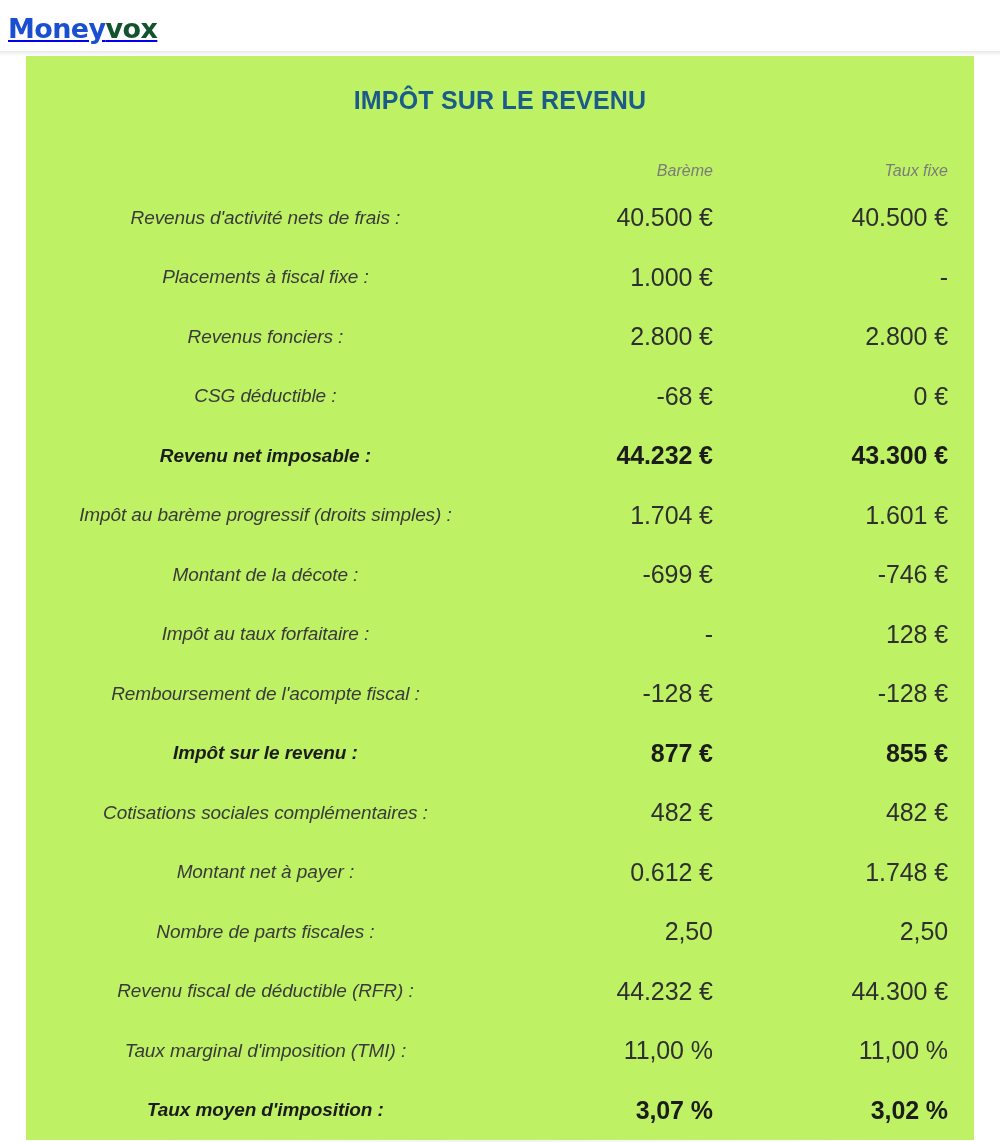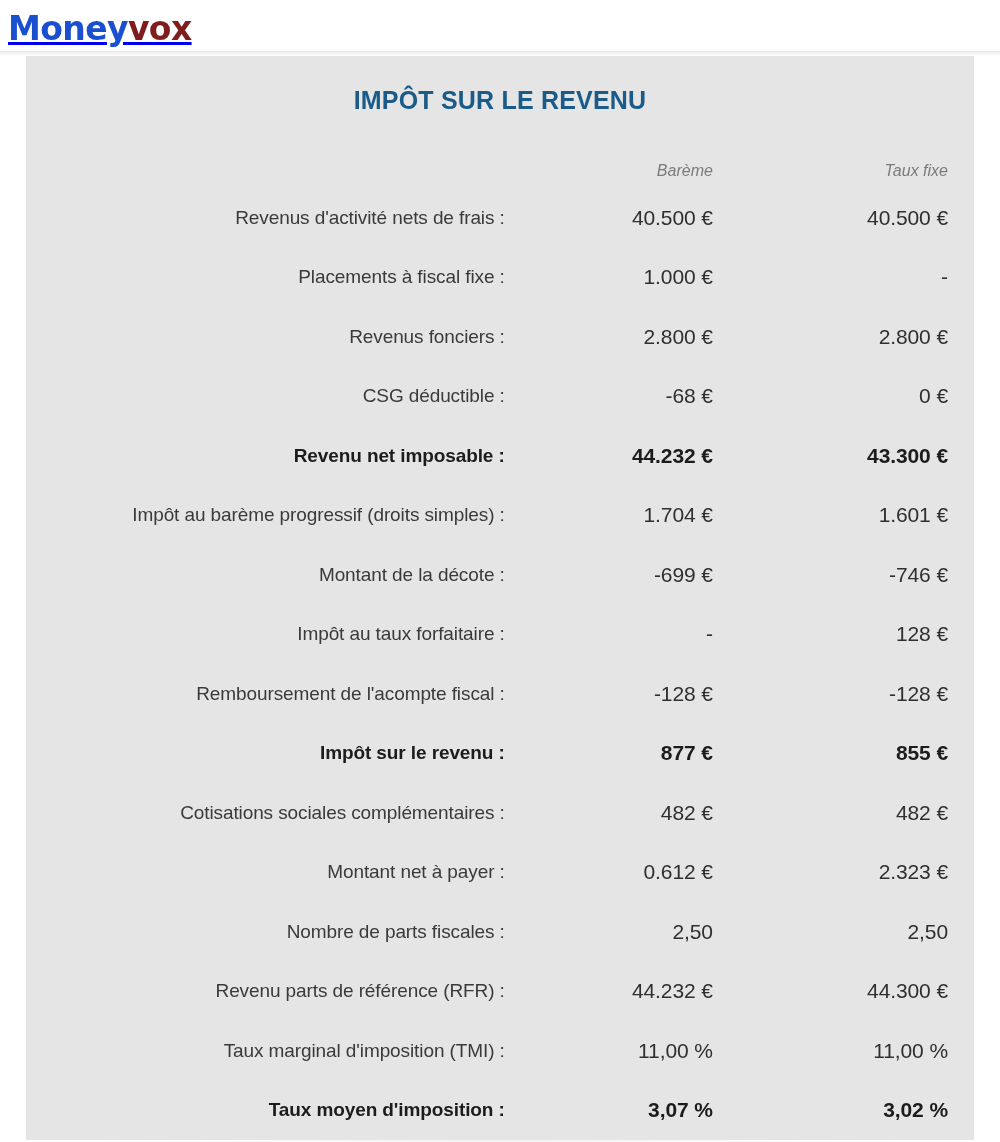--- a/index.html
+++ b/index.html
@@ -32,35 +32,35 @@
     left: 0;
     right: 0;
     bottom: 0;
     height: 5px;
     background: linear-gradient(to bottom, rgba(0,0,0,0.085), rgba(0,0,0,0.0));
   }
   .brand {
     display: inline-flex;
     align-items: flex-start;
     font-family: "DejaVu Sans", sans-serif;
-    font-size: 33px;
+    font-size: 27px;
     font-weight: bold;
     letter-spacing: -0.6px;
     line-height: 1;
     user-select: none;
   }
   .brand-money { color: #1a4fd0; }
-  .brand-vox   { color: #7f1d1d; }
+  .brand-vox   { color: #14532d; }
 
   
   .result-card {
     position: relative;
     margin: 0 26px;
     padding-top: 30px;
-    background: #e5e5e5;
+    background: #bef264;
   }
   .result-card::after {
     content: "";
     position: absolute;
     left: 0;
     right: 0;
     bottom: -16px;
     height: 16px;
     background: radial-gradient(ellipse 60% 100% at 50% 0%, rgba(0,0,0,0.055), rgba(0,0,0,0) 72%);
     pointer-events: none;
@@ -101,31 +101,32 @@
     font-style: italic;
     font-size: 16px;
     color: #7b7b7b;
     text-align: right;
     padding-right: 26px;
     white-space: nowrap;
   }
   .tax-table thead th.head-label { padding: 0; }
 
   .tax-table td.cell-label {
-    text-align: right;
+    text-align: center;
     padding-right: 0;
     font-size: 19px;
     color: #3a3a3a;
     white-space: nowrap;
     letter-spacing: -0.1px;
+    font-style: italic;
   }
   .tax-table td.cell-value {
     text-align: right;
     padding-right: 26px;
-    font-size: 21px;
+    font-size: 25px;
     color: #2f2f2f;
     white-space: nowrap;
     letter-spacing: -0.1px;
   }
   .tax-table tr.row-emphasis td.cell-label,
   .tax-table tr.row-emphasis td.cell-value {
     font-weight: bold;
     color: #1c1c1c;
   }
 </style>
@@ -207,29 +208,29 @@
           <td class="cell-value">855 €</td>
         </tr>
         <tr>
           <td class="cell-label">Cotisations sociales complémentaires :</td>
           <td class="cell-value">482 €</td>
           <td class="cell-value">482 €</td>
         </tr>
         <tr>
           <td class="cell-label">Montant net à payer :</td>
           <td class="cell-value">0.612 €</td>
-          <td class="cell-value">2.323 €</td>
+          <td class="cell-value">1.748 €</td>
         </tr>
         <tr>
           <td class="cell-label">Nombre de parts fiscales :</td>
           <td class="cell-value">2,50</td>
           <td class="cell-value">2,50</td>
         </tr>
         <tr>
-          <td class="cell-label">Revenu parts de référence (RFR) :</td>
+          <td class="cell-label">Revenu fiscal de déductible (RFR) :</td>
           <td class="cell-value">44.232 €</td>
           <td class="cell-value">44.300 €</td>
         </tr>
         <tr>
           <td class="cell-label">Taux marginal d'imposition (TMI) :</td>
           <td class="cell-value">11,00 %</td>
           <td class="cell-value">11,00 %</td>
         </tr>
         <tr class="row-emphasis">
           <td class="cell-label">Taux moyen d'imposition :</td>

